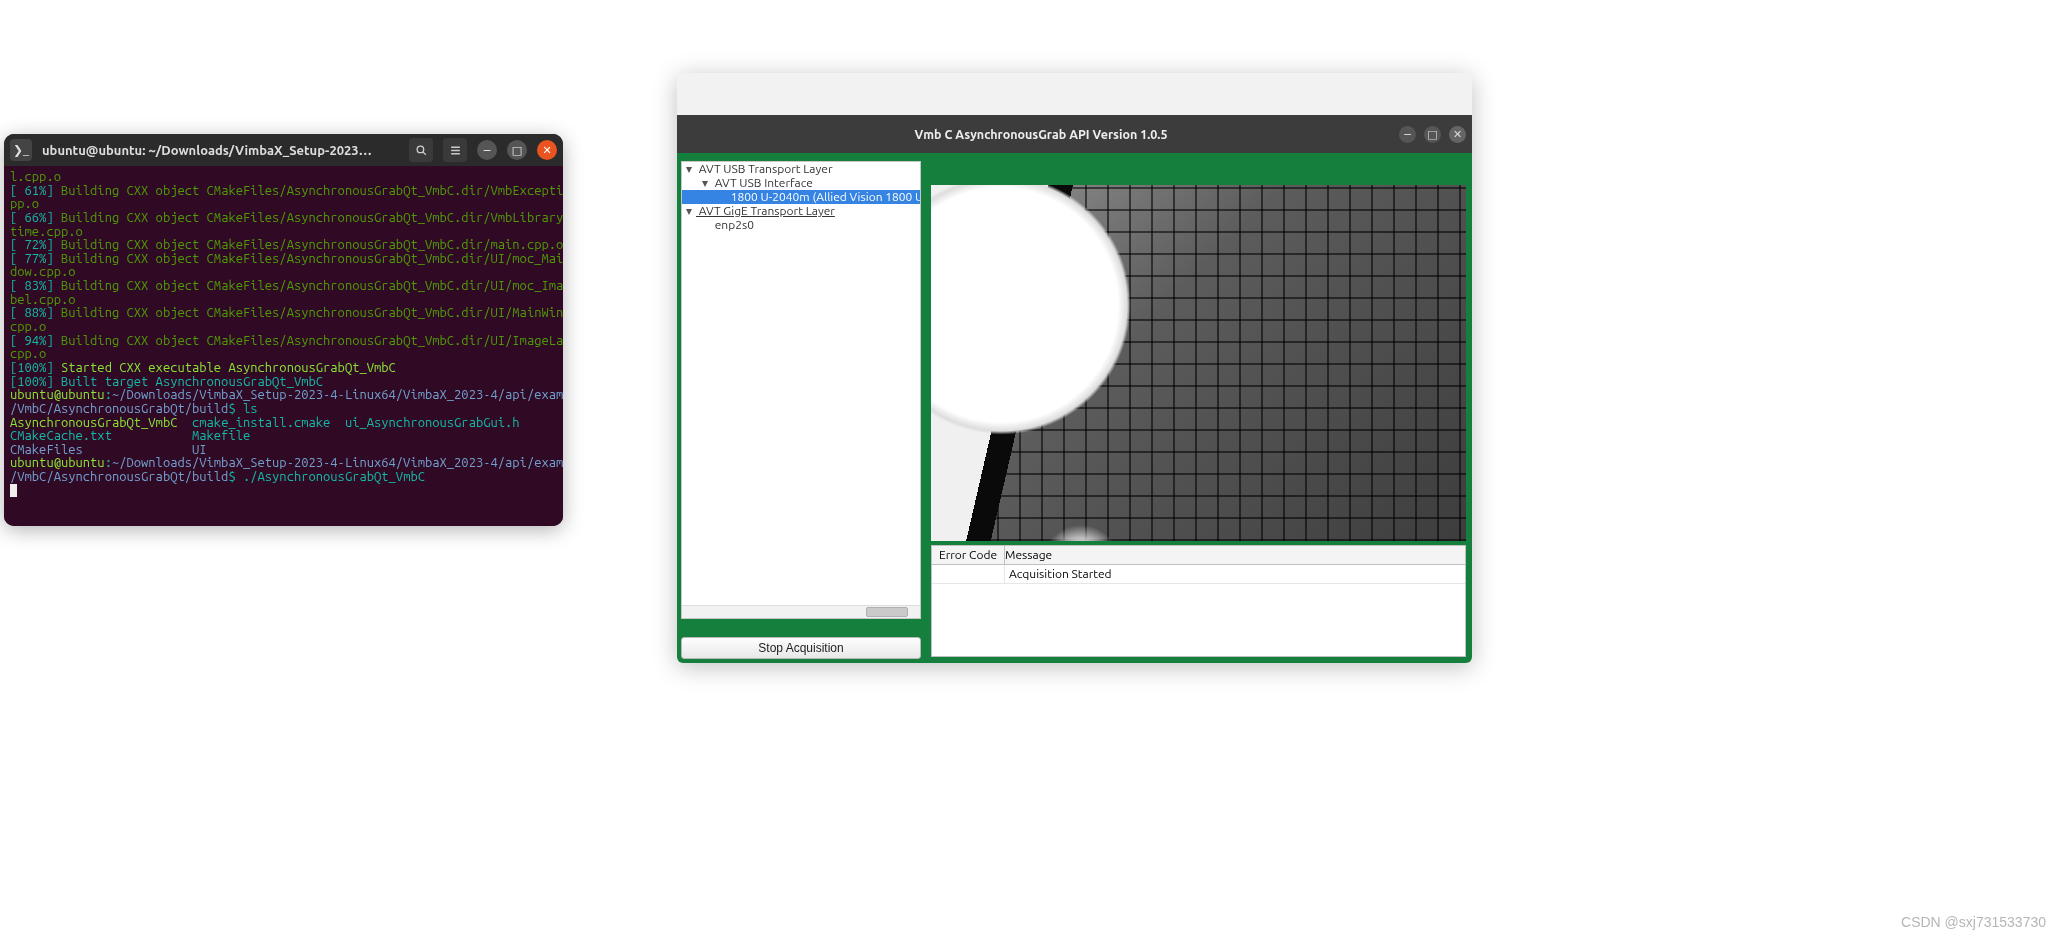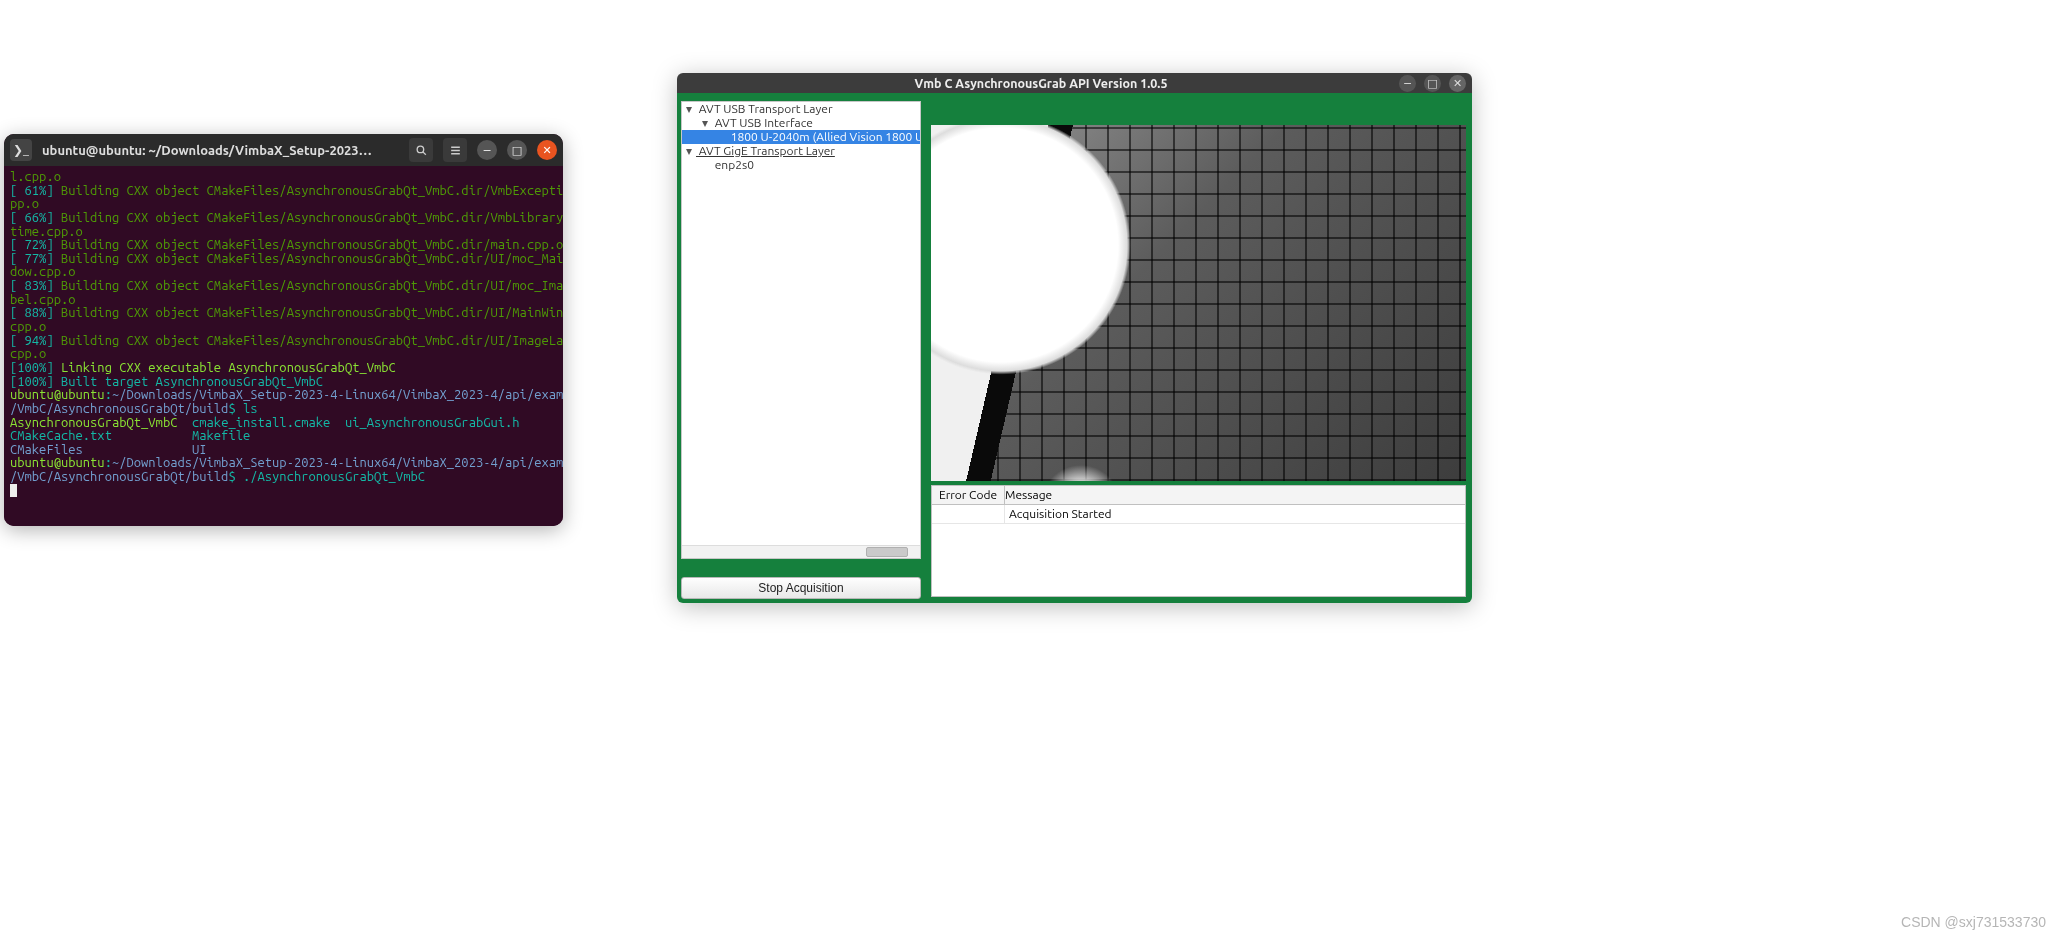--- a/index.html
+++ b/index.html
@@ -119,21 +119,22 @@
   background: #f2f2f2;
   border-radius: 6px;
   box-shadow: 0 4px 24px rgba(0,0,0,0.25);
   overflow: hidden;
 }
 .app-titlebar {
   height: 14px;
   background: #3c3c3c;
   display: flex;
   align-items: center;
-  padding: 3px 6px;
+  padding: 12px 6px;
+  margin-top: 42px;
 }
 .app-title {
   flex: 1;
   text-align: center;
   color: #eee;
   font-size: 12.5px;
   font-weight: 600;
 }
 .app-win-controls {
   display: flex;
@@ -337,21 +338,21 @@
 <span class="t-gd">time.cpp.o</span>
 <span class="t-wh">[ 72%] </span><span class="t-gd">Building CXX object CMakeFiles/AsynchronousGrabQt_VmbC.dir/main.cpp.o</span>
 <span class="t-wh">[ 77%] </span><span class="t-gd">Building CXX object CMakeFiles/AsynchronousGrabQt_VmbC.dir/UI/moc_MainWin</span>
 <span class="t-gd">dow.cpp.o</span>
 <span class="t-wh">[ 83%] </span><span class="t-gd">Building CXX object CMakeFiles/AsynchronousGrabQt_VmbC.dir/UI/moc_ImageLa</span>
 <span class="t-gd">bel.cpp.o</span>
 <span class="t-wh">[ 88%] </span><span class="t-gd">Building CXX object CMakeFiles/AsynchronousGrabQt_VmbC.dir/UI/MainWindow.</span>
 <span class="t-gd">cpp.o</span>
 <span class="t-wh">[ 94%] </span><span class="t-gd">Building CXX object CMakeFiles/AsynchronousGrabQt_VmbC.dir/UI/ImageLabel.</span>
 <span class="t-gd">cpp.o</span>
-<span class="t-wh">[100%] </span><span class="t-gb">Linking CXX executable AsynchronousGrabQt_VmbC</span>
+<span class="t-wh">[100%] </span><span class="t-gb">Started CXX executable AsynchronousGrabQt_VmbC</span>
 <span class="t-wh">[100%] Built target AsynchronousGrabQt_VmbC</span>
 <span class="t-gb">ubuntu@ubuntu</span><span class="t-wh">:</span><span class="t-bl">~/Downloads/VimbaX_Setup-2023-4-Linux64/VimbaX_2023-4/api/examples</span>
 <span class="t-bl">/VmbC/AsynchronousGrabQt/build</span><span class="t-wh">$ ls</span>
 <span class="t-gb">AsynchronousGrabQt_VmbC</span><span class="t-wh">  cmake_install.cmake  ui_AsynchronousGrabGui.h</span>
 <span class="t-wh">CMakeCache.txt           Makefile</span>
 <span class="t-bl">CMakeFiles</span><span class="t-wh">               </span><span class="t-bl">UI</span>
 <span class="t-gb">ubuntu@ubuntu</span><span class="t-wh">:</span><span class="t-bl">~/Downloads/VimbaX_Setup-2023-4-Linux64/VimbaX_2023-4/api/examples</span>
 <span class="t-bl">/VmbC/AsynchronousGrabQt/build</span><span class="t-wh">$ ./AsynchronousGrabQt_VmbC</span>
 <span class="t-cursor"></span></div>
 </div>

